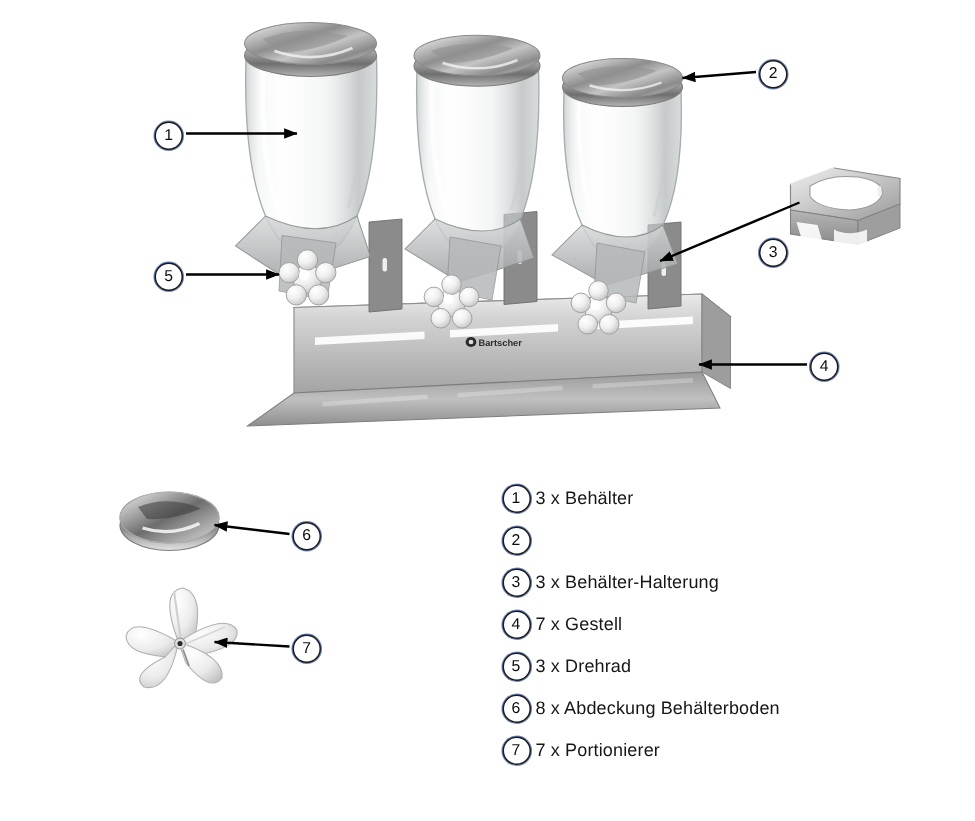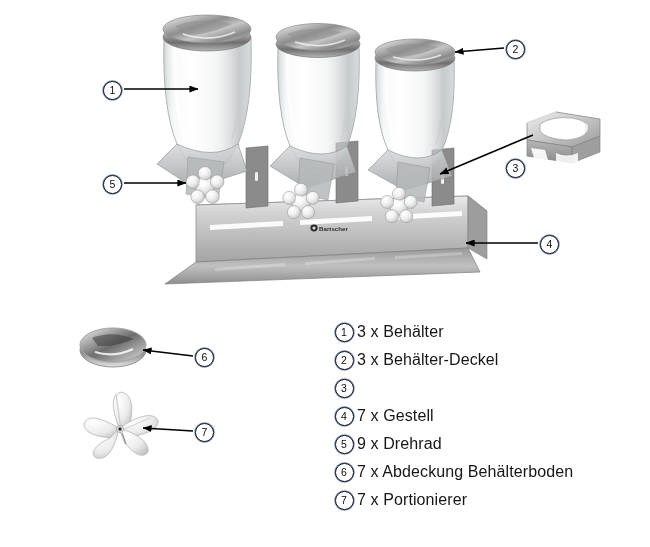--- a/index.html
+++ b/index.html
@@ -38,21 +38,21 @@
     height: 28px;
   }
   .legend-num {
     width: 26px;
     flex: 0 0 26px;
     display: flex;
     align-items: center;
     justify-content: center;
   }
   .legend-text {
-    font-size: 16px;
+    font-size: 12px;
     color: #161616;
     letter-spacing: 0.1px;
     white-space: nowrap;
   }
   .cnum {
     display: inline-block;
     position: relative;
     width: 17px;
     height: 17px;
     line-height: 17px;
@@ -354,44 +354,44 @@
     <div class="legend-row">
       <span class="legend-num">
         <span class="cnum">1</span>
       </span>
       <span class="legend-text">3 x Behälter</span>
     </div>
     <div class="legend-row">
       <span class="legend-num">
         <span class="cnum">2</span>
       </span>
-      <span class="legend-text">3 x Behälter-Deckel</span>
     </div>
     <div class="legend-row">
       <span class="legend-num">
         <span class="cnum">3</span>
       </span>
+      <span class="legend-text">3 x Behälter-Halterung</span>
     </div>
     <div class="legend-row">
       <span class="legend-num">
         <span class="cnum">4</span>
       </span>
       <span class="legend-text">7 x Gestell</span>
     </div>
     <div class="legend-row">
       <span class="legend-num">
         <span class="cnum">5</span>
       </span>
-      <span class="legend-text">9 x Drehrad</span>
+      <span class="legend-text">3 x Drehrad</span>
     </div>
     <div class="legend-row">
       <span class="legend-num">
         <span class="cnum">6</span>
       </span>
-      <span class="legend-text">7 x Abdeckung Behälterboden</span>
+      <span class="legend-text">8 x Abdeckung Behälterboden</span>
     </div>
     <div class="legend-row">
       <span class="legend-num">
         <span class="cnum">7</span>
       </span>
       <span class="legend-text">7 x Portionierer</span>
     </div>
   </div>
 
 </div>

